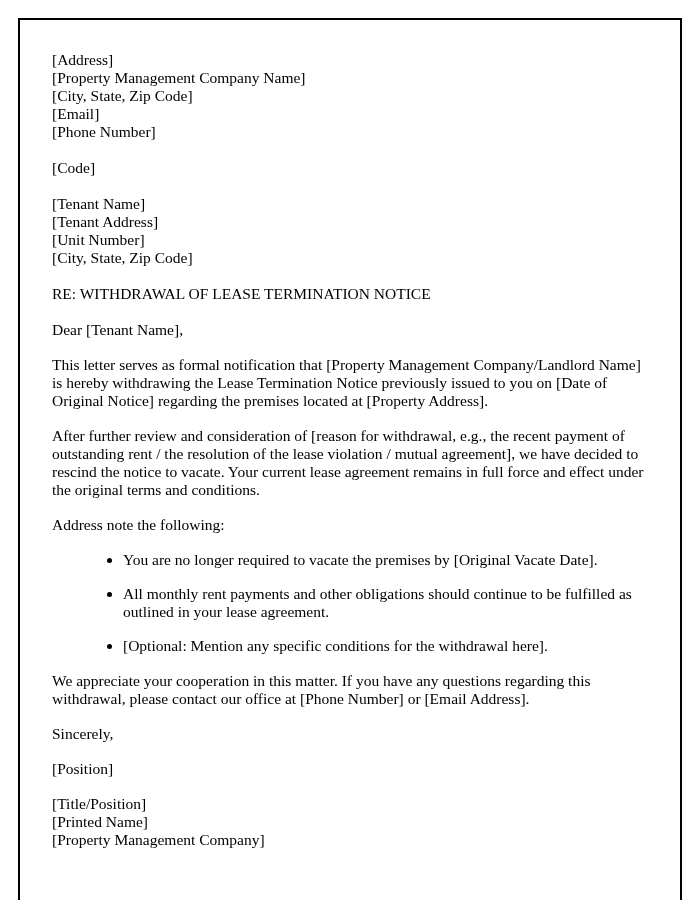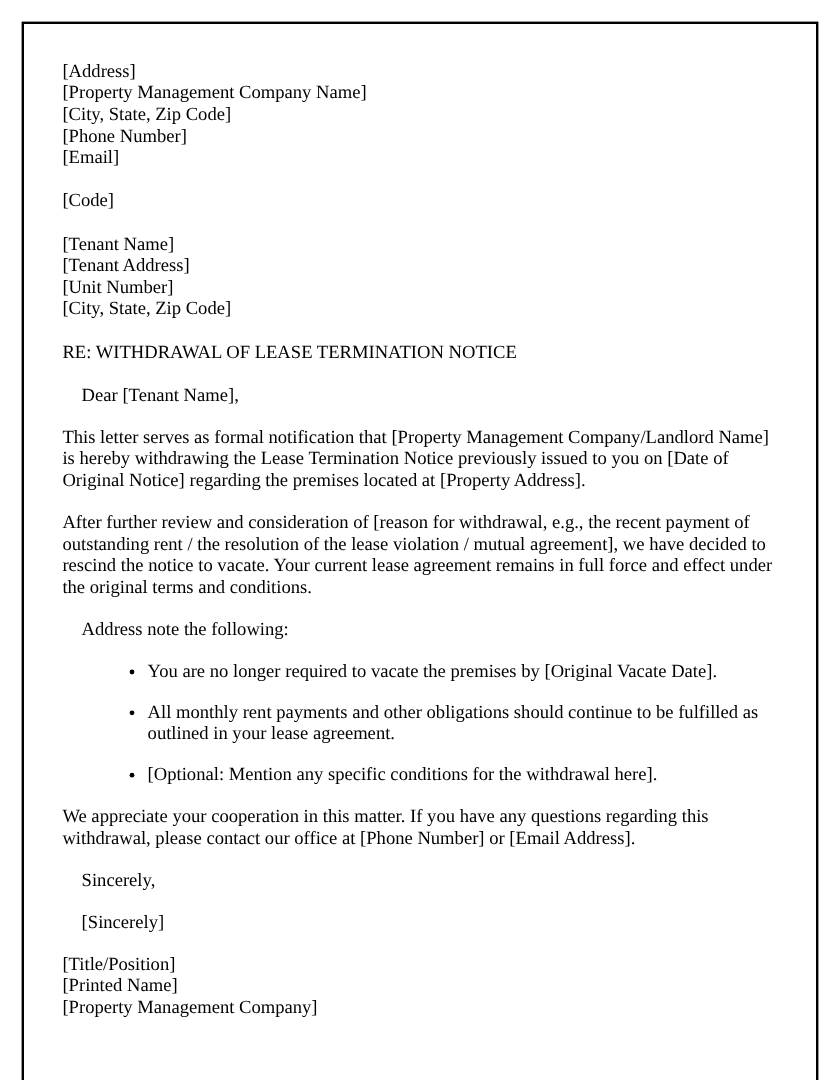--- a/index.html
+++ b/index.html
@@ -30,33 +30,33 @@
   .line { white-space: pre-wrap; }
   .block { margin: 0 0 18px 0; }
   .subject { font-weight: normal; margin: 0 0 18px 0; }
   .para { margin: 0 4px 17px 0; }
   ul.notice-list {
     margin: 0 0 17px 0;
     padding-left: 55px;
     list-style-type: disc;
   }
   ul.notice-list li { margin: 16px; }
-  .single { margin: 0 0 17px 16px; }
+  .single { margin: 0 0 17px 0; }
 </style>
 </head>
 <body>
 
 <div class="page">
 
   <div class="block">
     <div class="line">[Address]</div>
     <div class="line">[Property Management Company Name]</div>
     <div class="line">[City, State, Zip Code]</div>
+    <div class="line">[Email]</div>
     <div class="line">[Phone Number]</div>
-    <div class="line">[Email]</div>
   </div>
 
   <div class="block">
     <div class="line">[Code]</div>
   </div>
 
   <div class="block">
     <div class="line">[Tenant Name]</div>
     <div class="line">[Tenant Address]</div>
     <div class="line">[Unit Number]</div>
@@ -76,21 +76,21 @@
   <ul class="notice-list">
     <li>You are no longer required to vacate the premises by [Original Vacate Date].</li>
     <li>All monthly rent payments and other obligations should continue to be fulfilled as outlined in your lease agreement.</li>
     <li>[Optional: Mention any specific conditions for the withdrawal here].</li>
   </ul>
 
   <div class="para">We appreciate your cooperation in this matter. If you have any questions regarding this withdrawal, please contact our office at [Phone Number] or [Email Address].</div>
 
   <div class="single">Sincerely,</div>
 
-  <div class="single">[Sincerely]</div>
+  <div class="single">[Position]</div>
 
   <div class="block">
     <div class="line">[Title/Position]</div>
     <div class="line">[Printed Name]</div>
     <div class="line">[Property Management Company]</div>
   </div>
 
 </div>
 
 </body></html>

